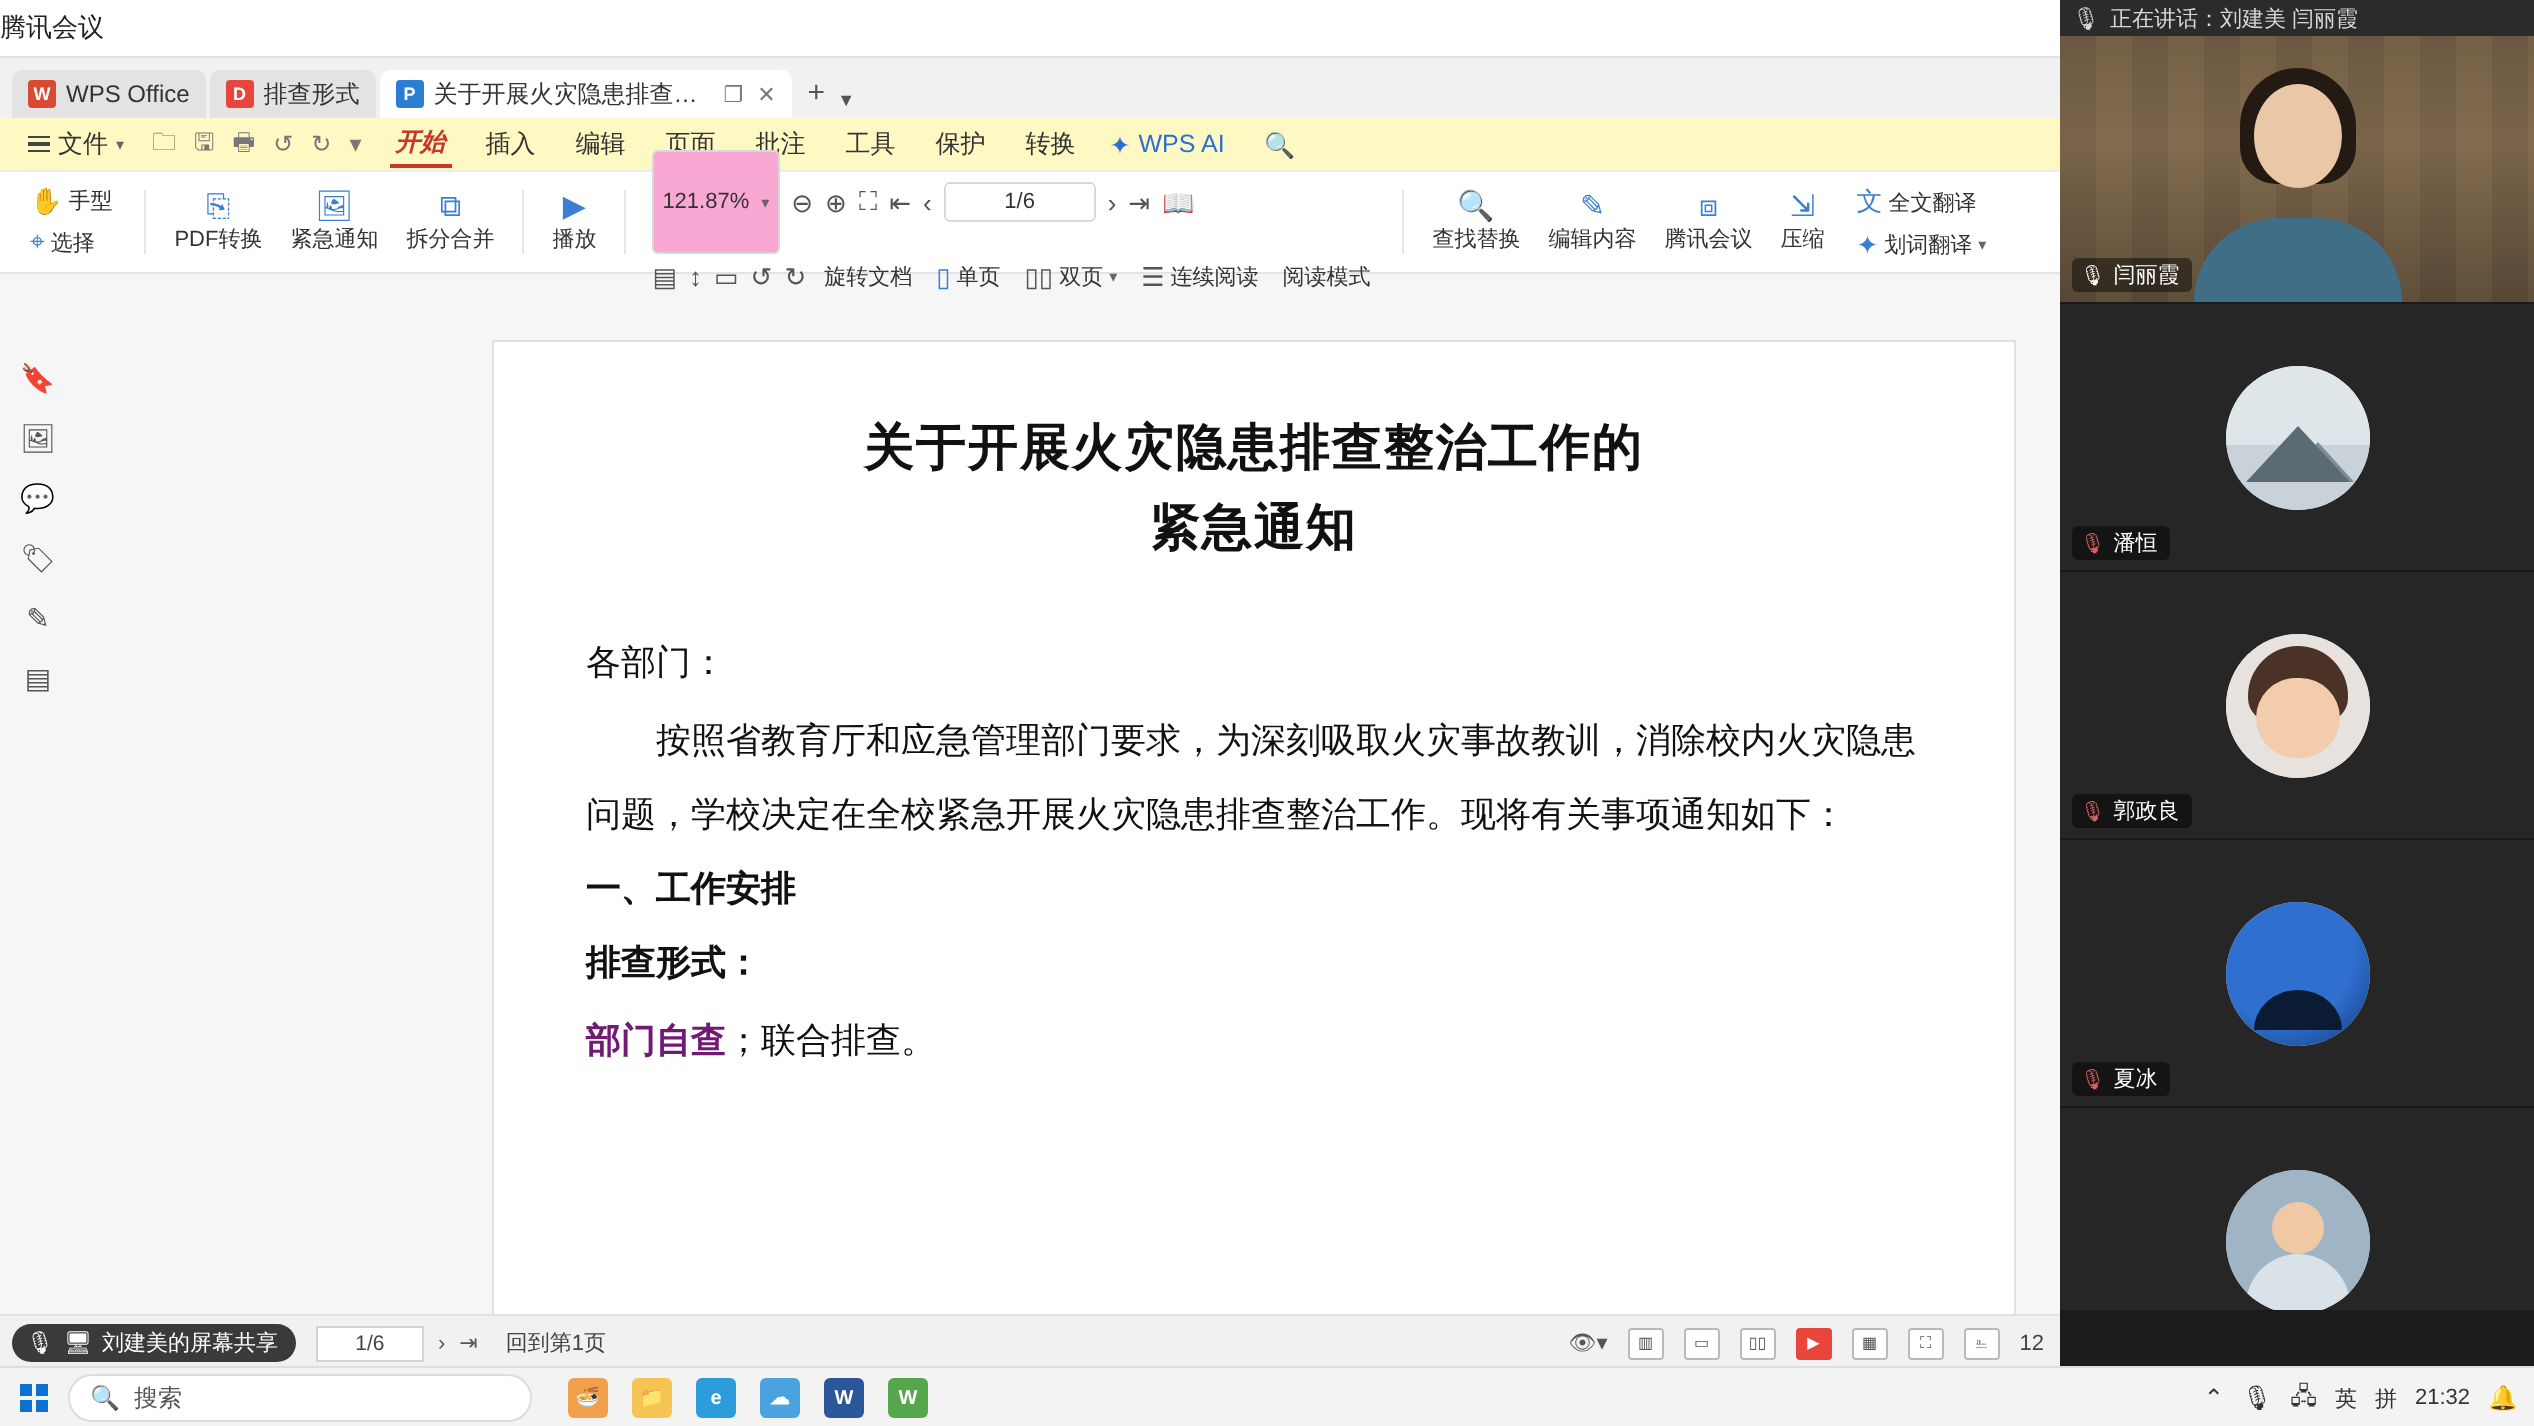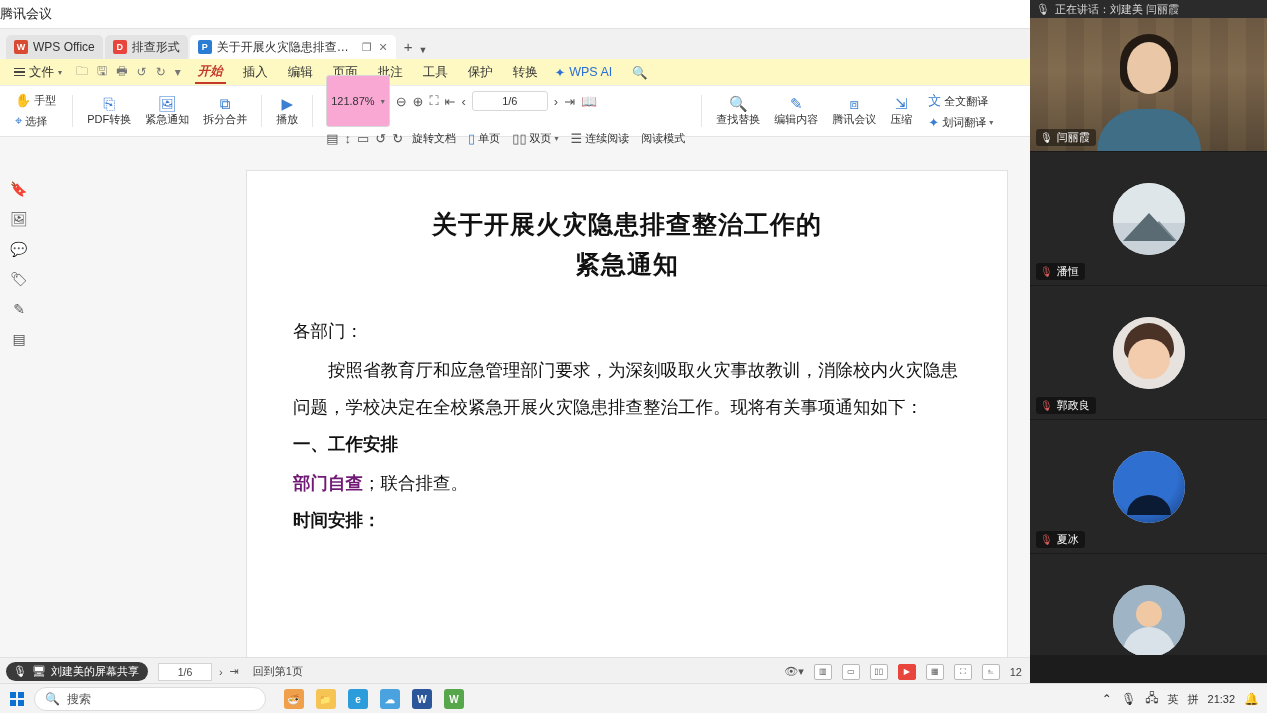--- a/index.html
+++ b/index.html
@@ -601,24 +601,24 @@
         <span class="rail-ico">▤</span>
       </div>
 
       <div class="page-shadow">
         <div class="doc-body">
           <div class="doc-title">关于开展火灾隐患排查整治工作的</div>
           <div class="doc-title">紧急通知</div>
           <div class="doc-p" style="margin-top:28px">各部门：</div>
           <div class="doc-p indent2">按照省教育厅和应急管理部门要求，为深刻吸取火灾事故教训，消除校内火灾隐患问题，学校决定在全校紧急开展火灾隐患排查整治工作。现将有关事项通知如下：</div>
           <div class="doc-h">一、工作安排</div>
+          <div class="doc-h">排查形式：</div>
           <div class="doc-p">
             <span class="red">部门自查</span><span>；联合排查。</span>
           </div>
-          <div class="doc-h">时间安排：</div>
         </div>
       </div>
       <div class="caret-text"></div>
     </div>
 
     <div class="statusbar">
       <span class="share-pill">
         <span>🎙</span>
         <span>🖥</span>
         <span>刘建美的屏幕共享</span>

